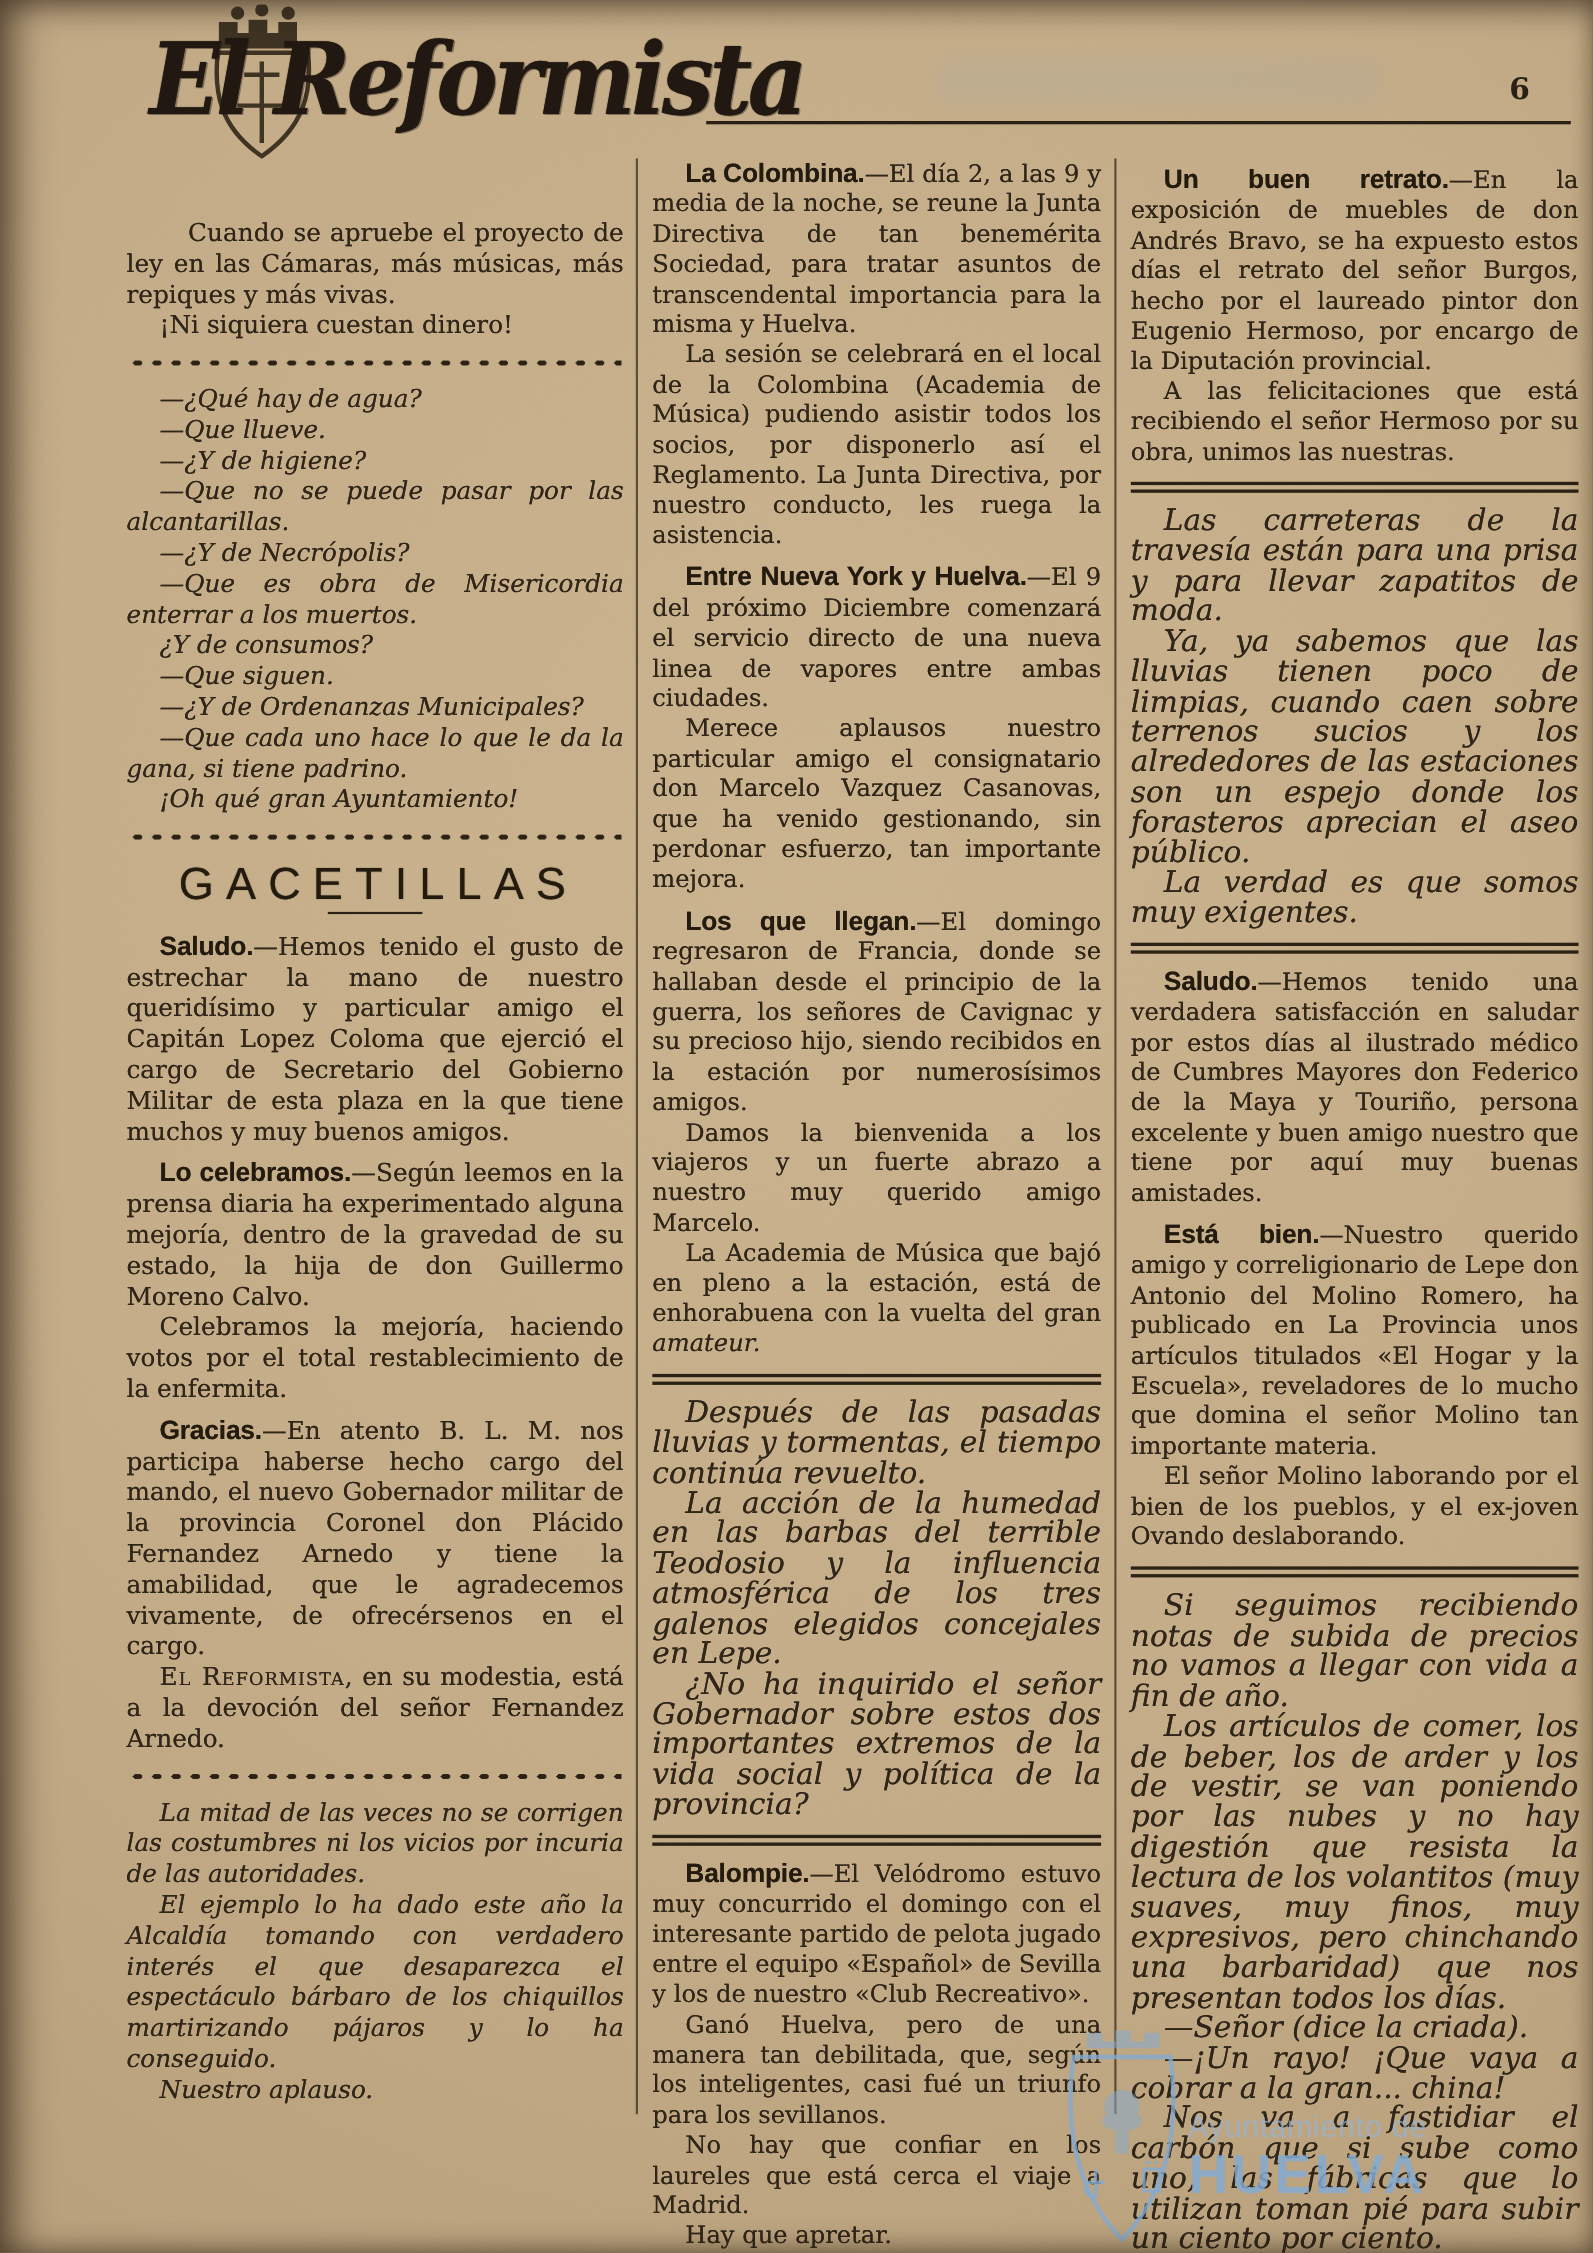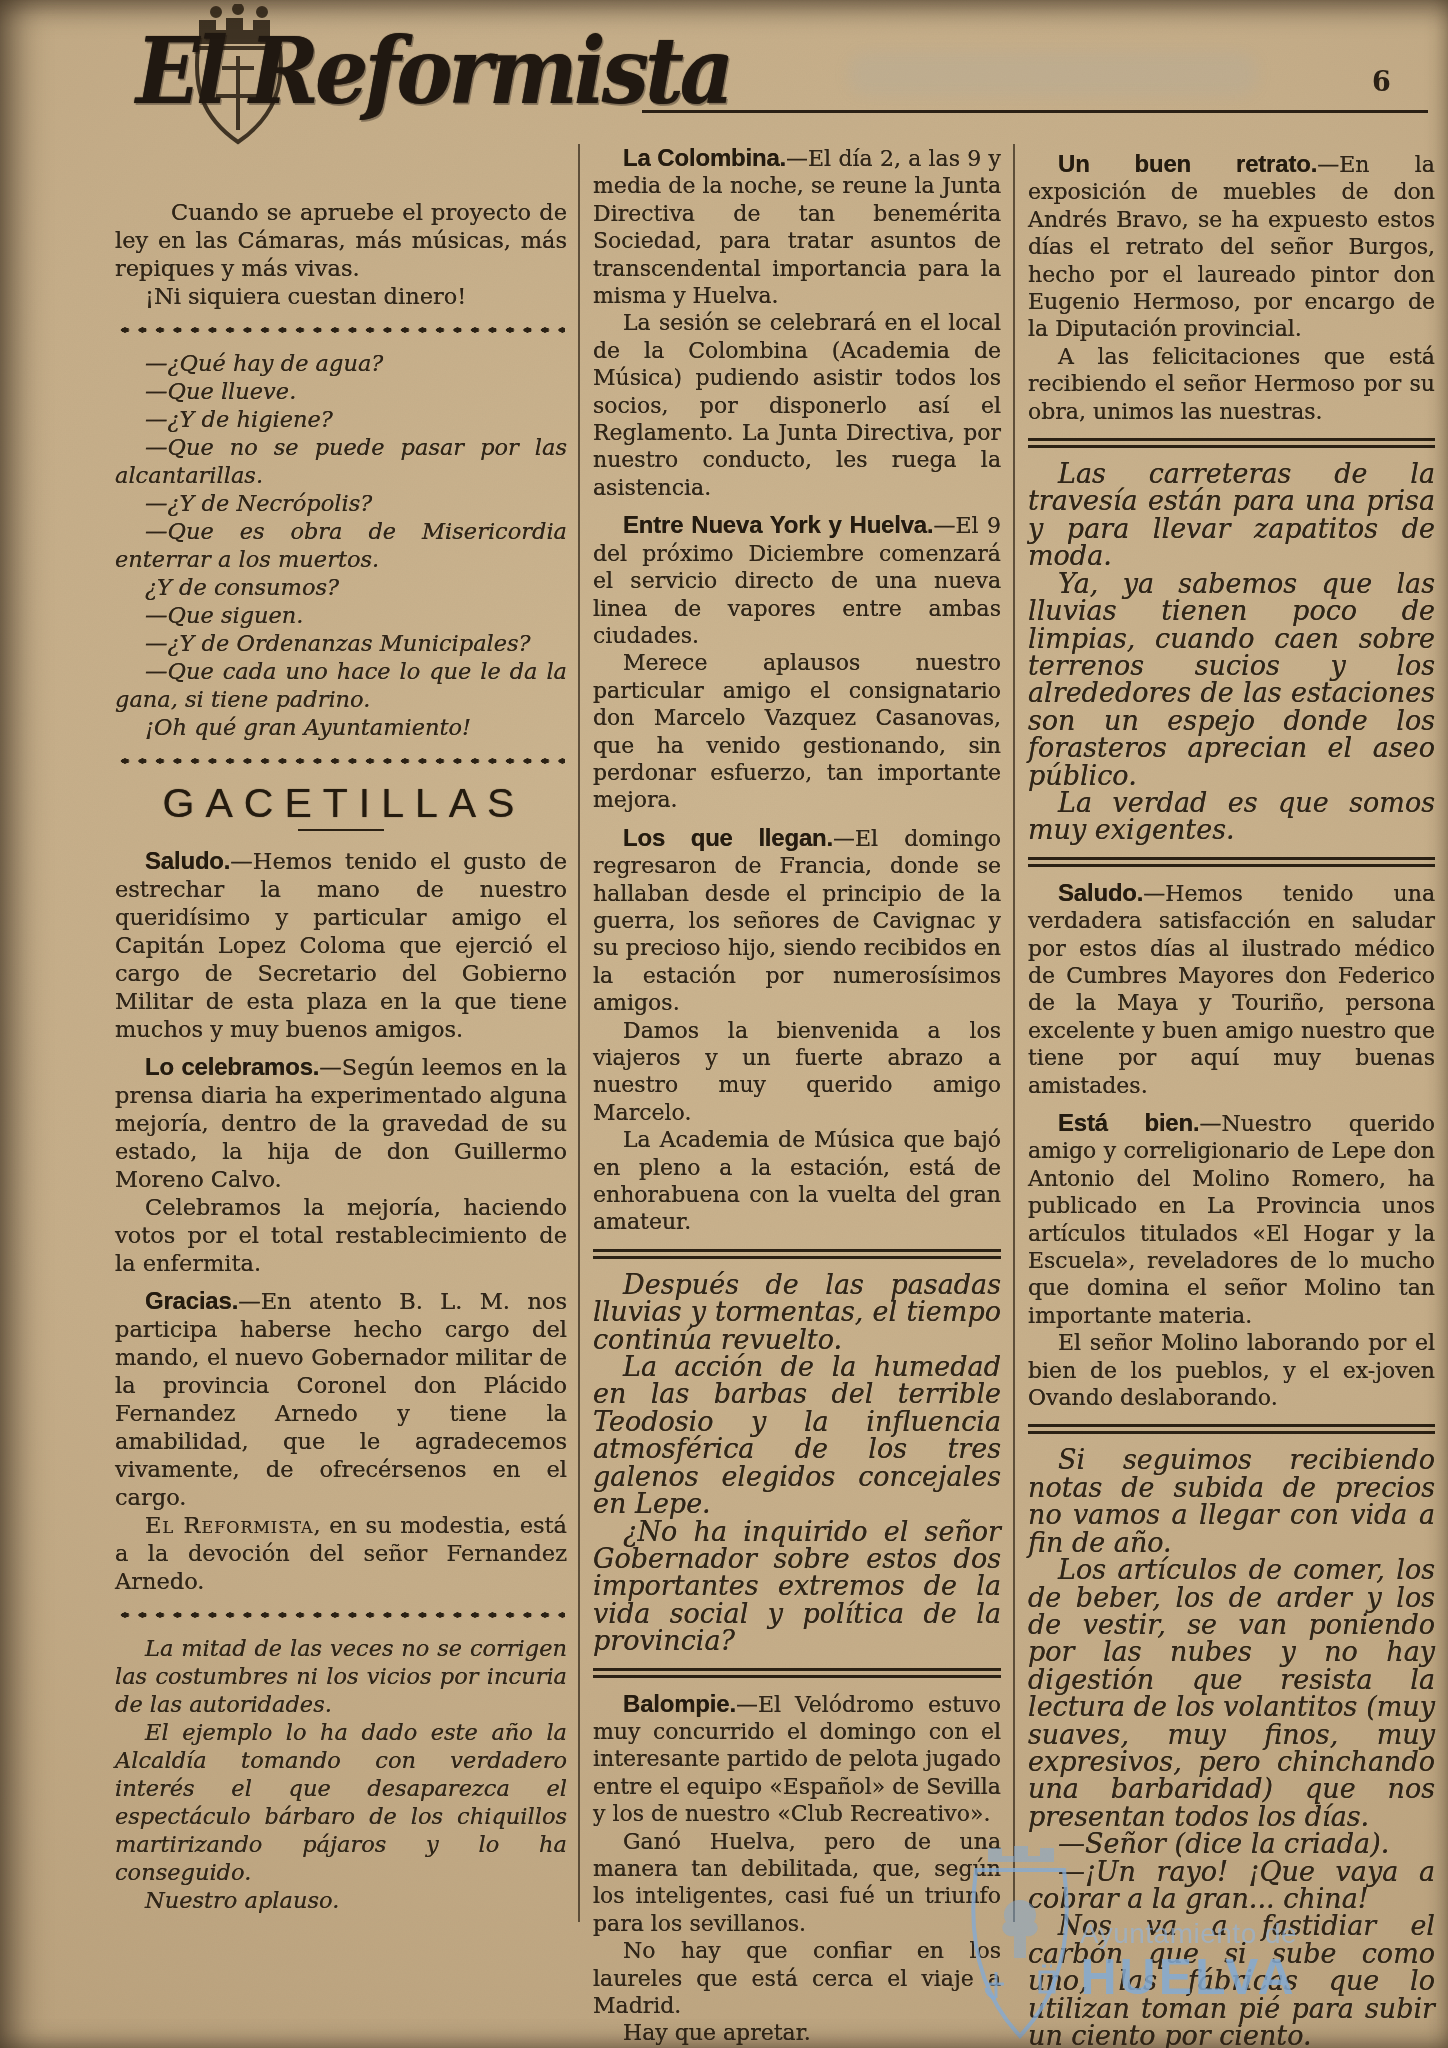--- a/index.html
+++ b/index.html
@@ -39,21 +39,21 @@
   .col2{width:408px;margin-right:27px;padding-top:2px;}
   .col3{width:407px;padding-top:8px;}
   .p{margin:0;text-align:justify;text-indent:30px;font-size:22px;line-height:27.4px;
      text-shadow:0 0 .6px rgba(47,37,24,.85);}
   .col1 .p{font-size:22.5px;line-height:28px;}
   .intro-first{text-indent:56px;}
   .it{font-style:italic;font-size:27px;}
   .lead{font-family:"Liberation Sans",sans-serif;font-weight:bold;font-style:normal;
         font-size:24px;letter-spacing:-.2px;color:#241b0f;}
   .sc{font-variant:small-caps;letter-spacing:1px;}
-  .amateur{}
+  .amateur{font-style:italic;}
   
   .dot-rule{height:8px;margin:16px 2px 15px 2px;
     background:radial-gradient(ellipse 5.5px 3.4px at 8px 4px,#2b2114 74%,rgba(0,0,0,0) 78%);
     background-size:17.5px 8px;background-repeat:repeat-x;}
   .dbl-rule{height:10px;box-sizing:border-box;margin:13px 0 12px 0;
     border-top:3px solid #2b2114;border-bottom:3px solid #2b2114;}
   .gacetillas{
     margin:14px 0 2px 0;text-align:center;font-family:"Liberation Sans",sans-serif;
     font-weight:normal;font-size:41px;letter-spacing:11px;color:#241b0f;text-indent:6px;
     text-shadow:0 0 1px rgba(36,27,15,.8);}

